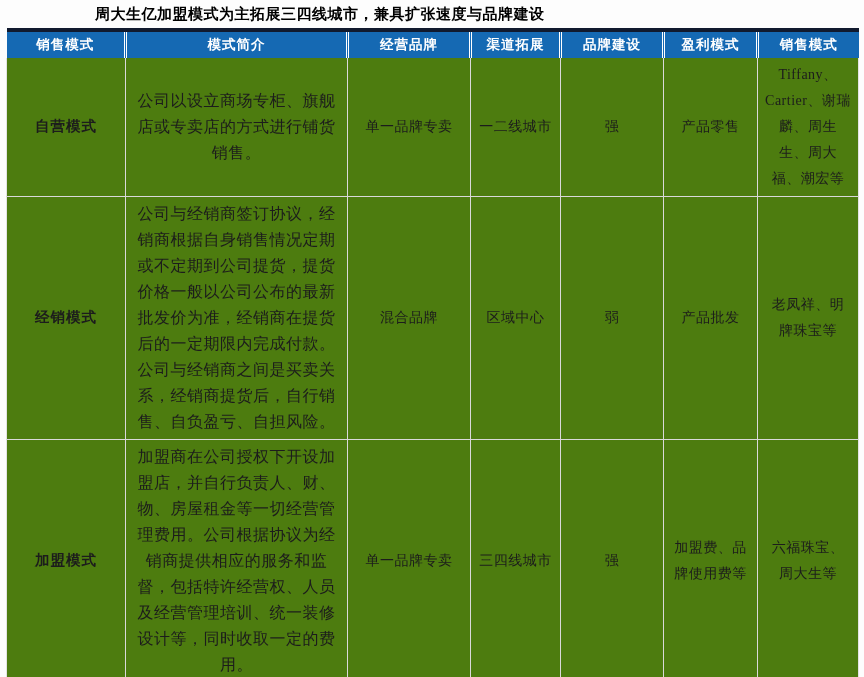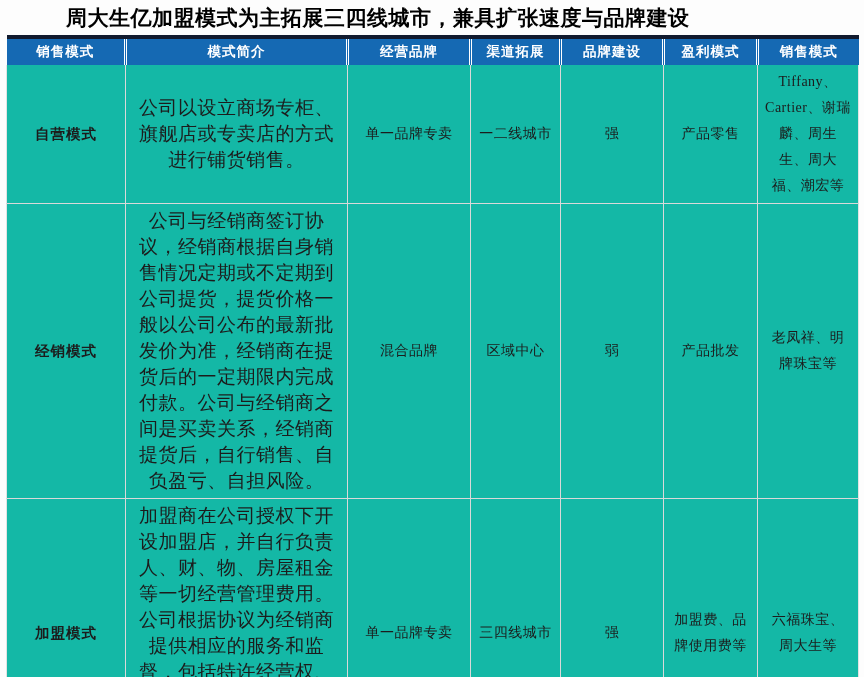--- a/index.html
+++ b/index.html
@@ -13,22 +13,22 @@
   *{box-sizing:border-box;margin:0;padding:0;}
   html,body{background:#f4f4f4;}
   body{font-family:"Liberation Serif", serif;}
   .page{
     position:relative;
     width:864px;height:677px;
     background:#fdfdfd;
     overflow:hidden;
   }
   .title{
-    padding:5px 10px 4px 66px;
-    font-size:21px;
+    padding:5px 10px 4px 95px;
+    font-size:15px;
     font-weight:bold;
     color:#000;
     letter-spacing:.5px;
     line-height:1.25;
     white-space:nowrap;
   }
   table.model-table{
     table-layout:fixed;
     border-collapse:collapse;
     width:852px;
@@ -56,31 +56,31 @@
   th + th{border-left:3px double #ffffff;margin-top:8px;}
   tbody td{
     border:1px solid var(--grid);
     border-top:none;
     text-align:center;
     vertical-align:middle;
     font-size:14px;
     color:var(--text);
     letter-spacing:.5px;
     padding:4px 7px;
-    background:#14b8a6;
+    background:#4d7c0f;
   }
   tbody tr:last-child td{border-bottom:none;}
   tbody td:first-child{border-left:1px solid #e3e3e3;}
   tbody td:last-child{border-right:1px solid #e3e3e3;}
   tr.row-self{height:137px;}
   tr.row-dist{height:239px;}
   tr.row-fran{height:213px;}
   td.cell-model{font-weight:bold;font-size:14.5px;letter-spacing:1px;margin-left:47px;}
   td.cell-desc{
-    font-size:19px;
+    font-size:16px;
     line-height:26px;
     padding:4px 10px;
   }
   td.cell-brand,td.cell-channel,td.cell-build,td.cell-profit,td.cell-companies{
     line-height:26px;
   }
   .source-note{
     margin:8px 0 0 12px;
     font-size:13.5px;
     color:#2a2a2a;

